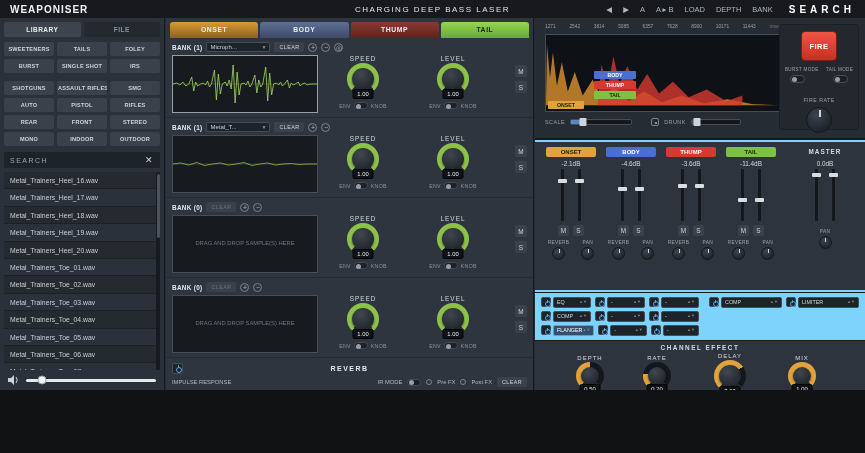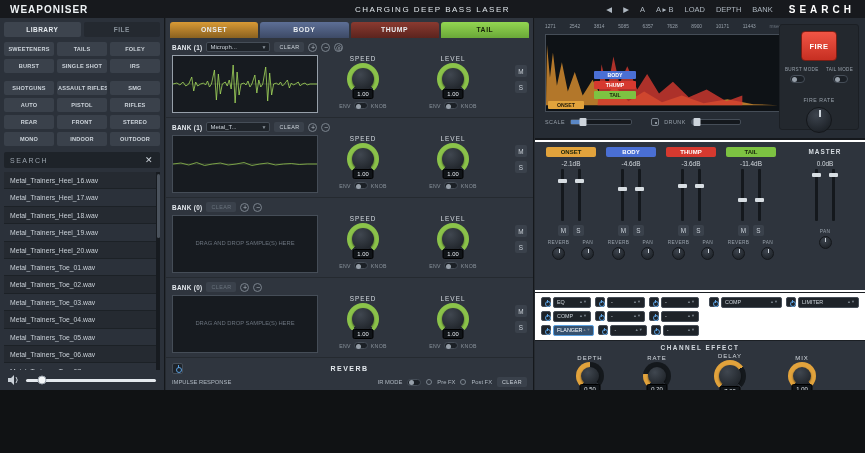--- a/index.html
+++ b/index.html
@@ -91,21 +91,21 @@
   .radio{width:6px;height:6px;border:1px solid #7a838d;border-radius:50%;flex:none;}
   .rv-main{display:flex;gap:8px;margin-top:3px;}
   .irbox{width:242px;height:62px;background:#171b20;border:1px solid #454d57;position:relative;flex:none;}
   .irname{position:absolute;top:2px;left:0;right:0;text-align:center;font-size:6.4px;color:#d4dae0;}
   .irbox svg{position:absolute;inset:0;width:100%;height:100%;}
   .rv-knobs{flex:1;display:grid;grid-template-columns:1fr 1fr;row-gap:6px;}
   .rvk{display:flex;flex-direction:column;align-items:center;}
   .rvklabel{font-size:5.8px;color:#d4dae0;letter-spacing:.6px;margin-bottom:1px;}
 
   
-  .right{position:absolute;top:18px;left:535px;right:0;bottom:0;background:#ffffff;}
+  .right{position:absolute;top:18px;left:535px;right:0;bottom:0;background:#7dd3fc;}
   .rt-top{position:absolute;top:0;left:0;right:0;height:122px;background:#262c34;border-bottom:2px solid #15181c;}
   .ruler{position:absolute;top:6px;left:10px;width:236px;display:flex;justify-content:space-between;font-size:4.8px;color:#97a0aa;}
   .ruler .unit{color:#6a737d;}
   .overview{position:absolute;top:16px;left:10px;width:236px;height:78px;background:#0e1216;border:1px solid #454d57;}
   .overview svg{position:absolute;inset:0;width:100%;height:100%;}
   .ovpill{position:absolute;height:8px;border-radius:1px;font-size:5.2px;font-weight:bold;line-height:8px;text-align:center;width:42px;color:#fff;}
   .ovpill.tail{color:#17230a;}
   .onsetpill{position:absolute;left:2px;bottom:2px;width:36px;height:8px;border-radius:1px;background:#e2a33c;color:#241a05;font-size:5.2px;font-weight:bold;line-height:8px;text-align:center;}
   .scalerow{position:absolute;top:100px;left:10px;width:246px;display:flex;align-items:center;gap:5px;font-size:5.4px;color:#97a0aa;letter-spacing:.5px;}
   .hslider{width:62px;height:6px;background:#14181d;border:1px solid #454d57;border-radius:2px;position:relative;flex:none;}

